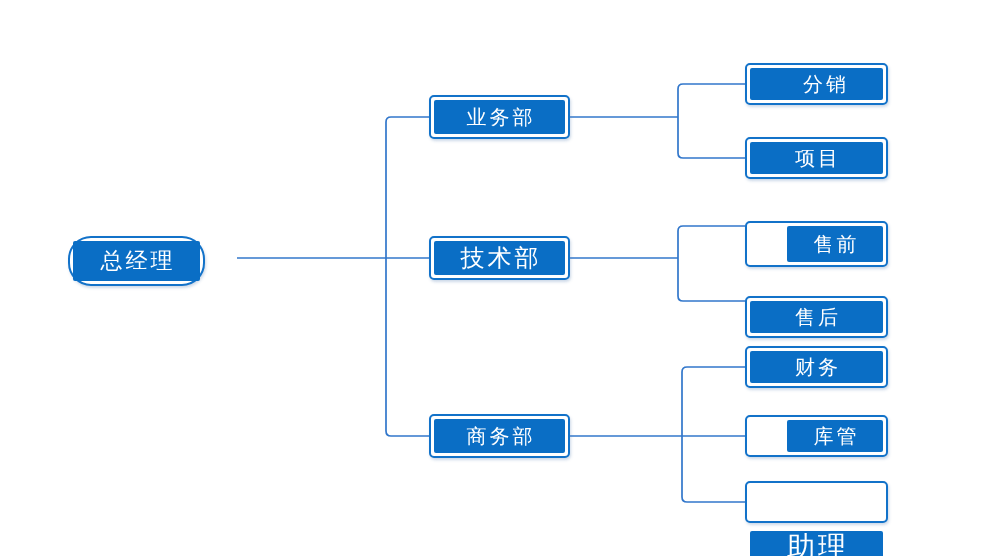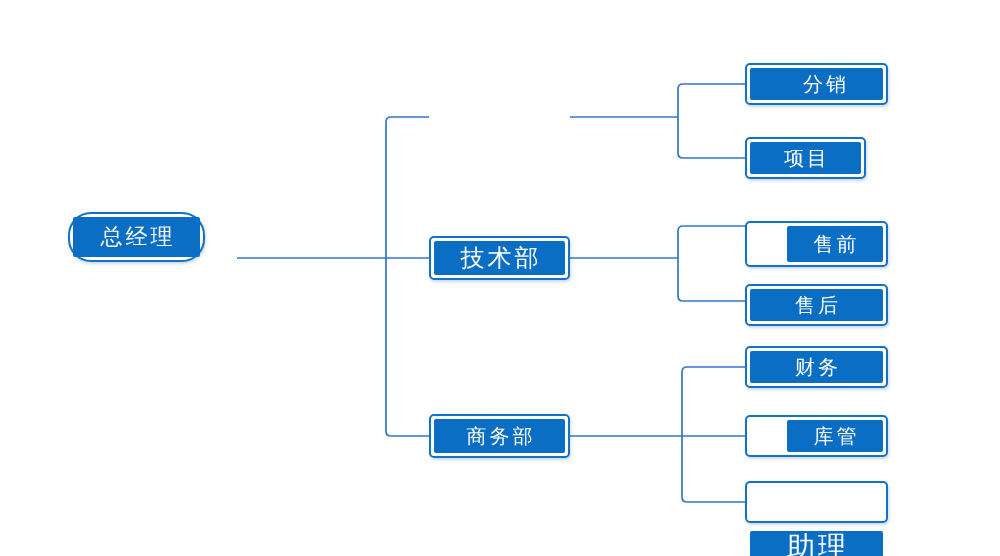--- a/index.html
+++ b/index.html
@@ -57,39 +57,42 @@
       <path d="M 237 258 L 429 258" fill="none" stroke="#3277cb" stroke-width="1.7"></path>
       <path d="M 429 117 L 391 117 Q 386 117 386 122 L 386 431 Q 386 436 391 436 L 429 436" fill="none" stroke="#3277cb" stroke-width="1.7"></path>
       <path d="M 570 117 L 678 117" fill="none" stroke="#3277cb" stroke-width="1.7"></path>
       <path d="M 745 84 L 683 84 Q 678 84 678 89 L 678 153 Q 678 158 683 158 L 745 158" fill="none" stroke="#3277cb" stroke-width="1.7"></path>
       <path d="M 570 258 L 678 258" fill="none" stroke="#3277cb" stroke-width="1.7"></path>
       <path d="M 745 226 L 683 226 Q 678 226 678 231 L 678 296 Q 678 301 683 301 L 745 301" fill="none" stroke="#3277cb" stroke-width="1.7"></path>
       <path d="M 570 436 L 745 436" fill="none" stroke="#3277cb" stroke-width="1.7"></path>
       <path d="M 745 367 L 687 367 Q 682 367 682 372 L 682 497 Q 682 502 687 502 L 745 502" fill="none" stroke="#3277cb" stroke-width="1.7"></path>
     </svg>
 
-<div class="node" style="left: 68px; top: 212px; width: 137px; height: 50px; border-radius: 23px;">
+<div class="node" style="left: 68px; top: 236px; width: 137px; height: 50px; border-radius: 23px;">
       <div class="node-inner" style="font-size: 22px;">总经理</div>
+    </div>
+    <div class="node" style="left: 429px; top: 95px; width: 141px; height: 44px;">
+      <div class="node-inner" style="font-size: 20px;">业务部</div>
     </div>
     <div class="node" style="left: 429px; top: 236px; width: 141px; height: 44px;">
       <div class="node-inner" style="font-size: 24px;">技术部</div>
     </div>
     <div class="node" style="left: 429px; top: 414px; width: 141px; height: 44px;">
       <div class="node-inner" style="font-size: 20px;">商务部</div>
     </div>
     <div class="node" style="left: 745px; top: 63px; width: 143px; height: 42px;">
       <div class="node-inner" style="font-size: 20px; padding-left: 16px;">分销</div>
     </div>
-    <div class="node" style="left: 745px; top: 137px; width: 121px; height: 42px;">
+    <div class="node" style="left: 745px; top: 137px; width: 143px; height: 42px;">
       <div class="node-inner" style="font-size: 20px;">项目</div>
     </div>
     <div class="node" style="left: 745px; top: 221px; width: 143px; height: 46px; padding-left: 40px;">
       <div class="node-inner" style="font-size: 20px;">售前</div>
     </div>
-    <div class="node" style="left: 745px; top: 284px; width: 143px; height: 42px;">
+    <div class="node" style="left: 745px; top: 296px; width: 143px; height: 42px;">
       <div class="node-inner" style="font-size: 20px;">售后</div>
     </div>
     <div class="node" style="left: 745px; top: 346px; width: 143px; height: 42px;">
       <div class="node-inner" style="font-size: 20px;">财务</div>
     </div>
     <div class="node" style="left: 745px; top: 415px; width: 143px; height: 42px; padding-left: 40px;">
       <div class="node-inner" style="font-size: 20px;">库管</div>
     </div>
     <div class="node" style="left: 745px; top: 481px; width: 143px; height: 42px;">
       <div class="node-inner" style="font-size: 28px; margin-top: 45px;">助理</div>

